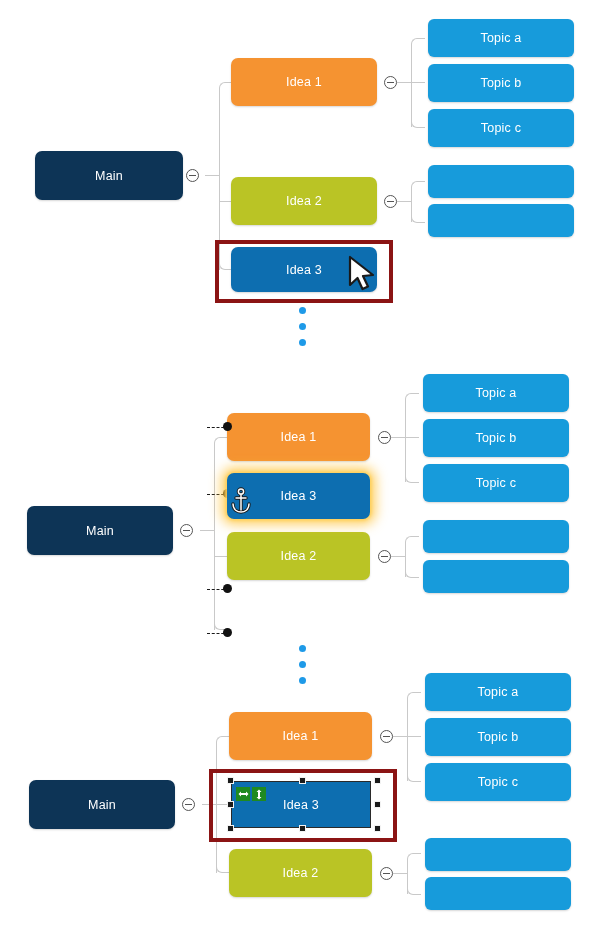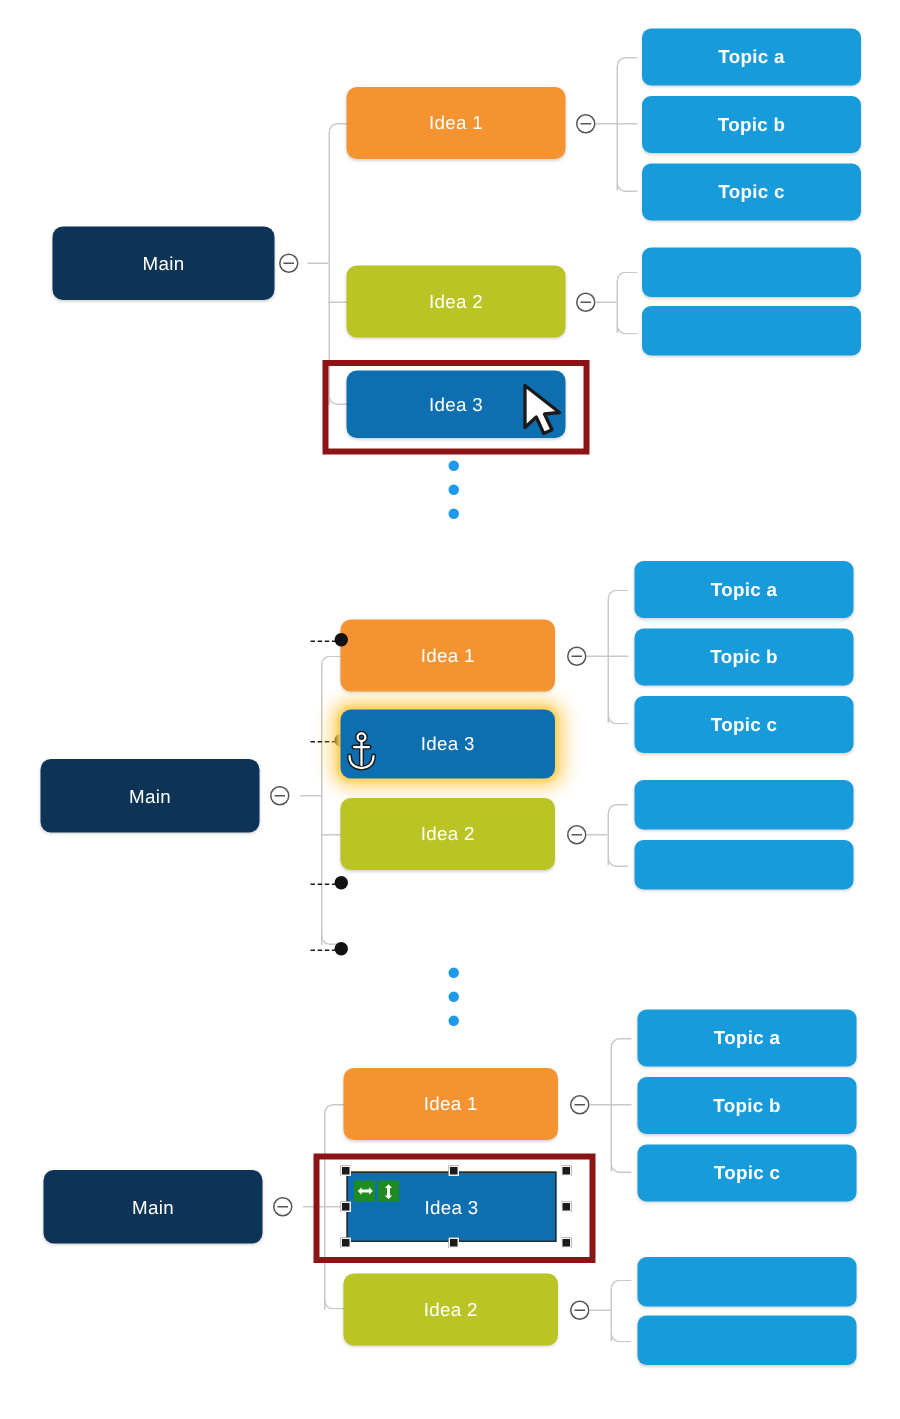--- a/index.html
+++ b/index.html
@@ -27,21 +27,21 @@
     font-size: 12.5px;
     letter-spacing: .2px;
     border-radius: 7px;
     box-shadow: 0 1px 2px rgba(0,0,0,.16);
     user-select: none;
   }
   .node.main   { background: #0d3456; }
   .node.orange { background: #f59331; }
   .node.olive  { background: #bac425; }
   .node.blue   { background: #0d6eb0; }
-  .node.topic  { background: #179bdb; border-radius: 6px; font-weight: bold; }
+  .node.topic  { background: #179bdb; border-radius: 6px; }
   .node.topic.empty { color: transparent; }
 
   
   .node.dragging {
     box-shadow: 0 0 12px 6px rgba(255,196,60,.75),
                 0 0 3px 2px rgba(255,226,140,.9);
     z-index: 40;
   }
 
   

